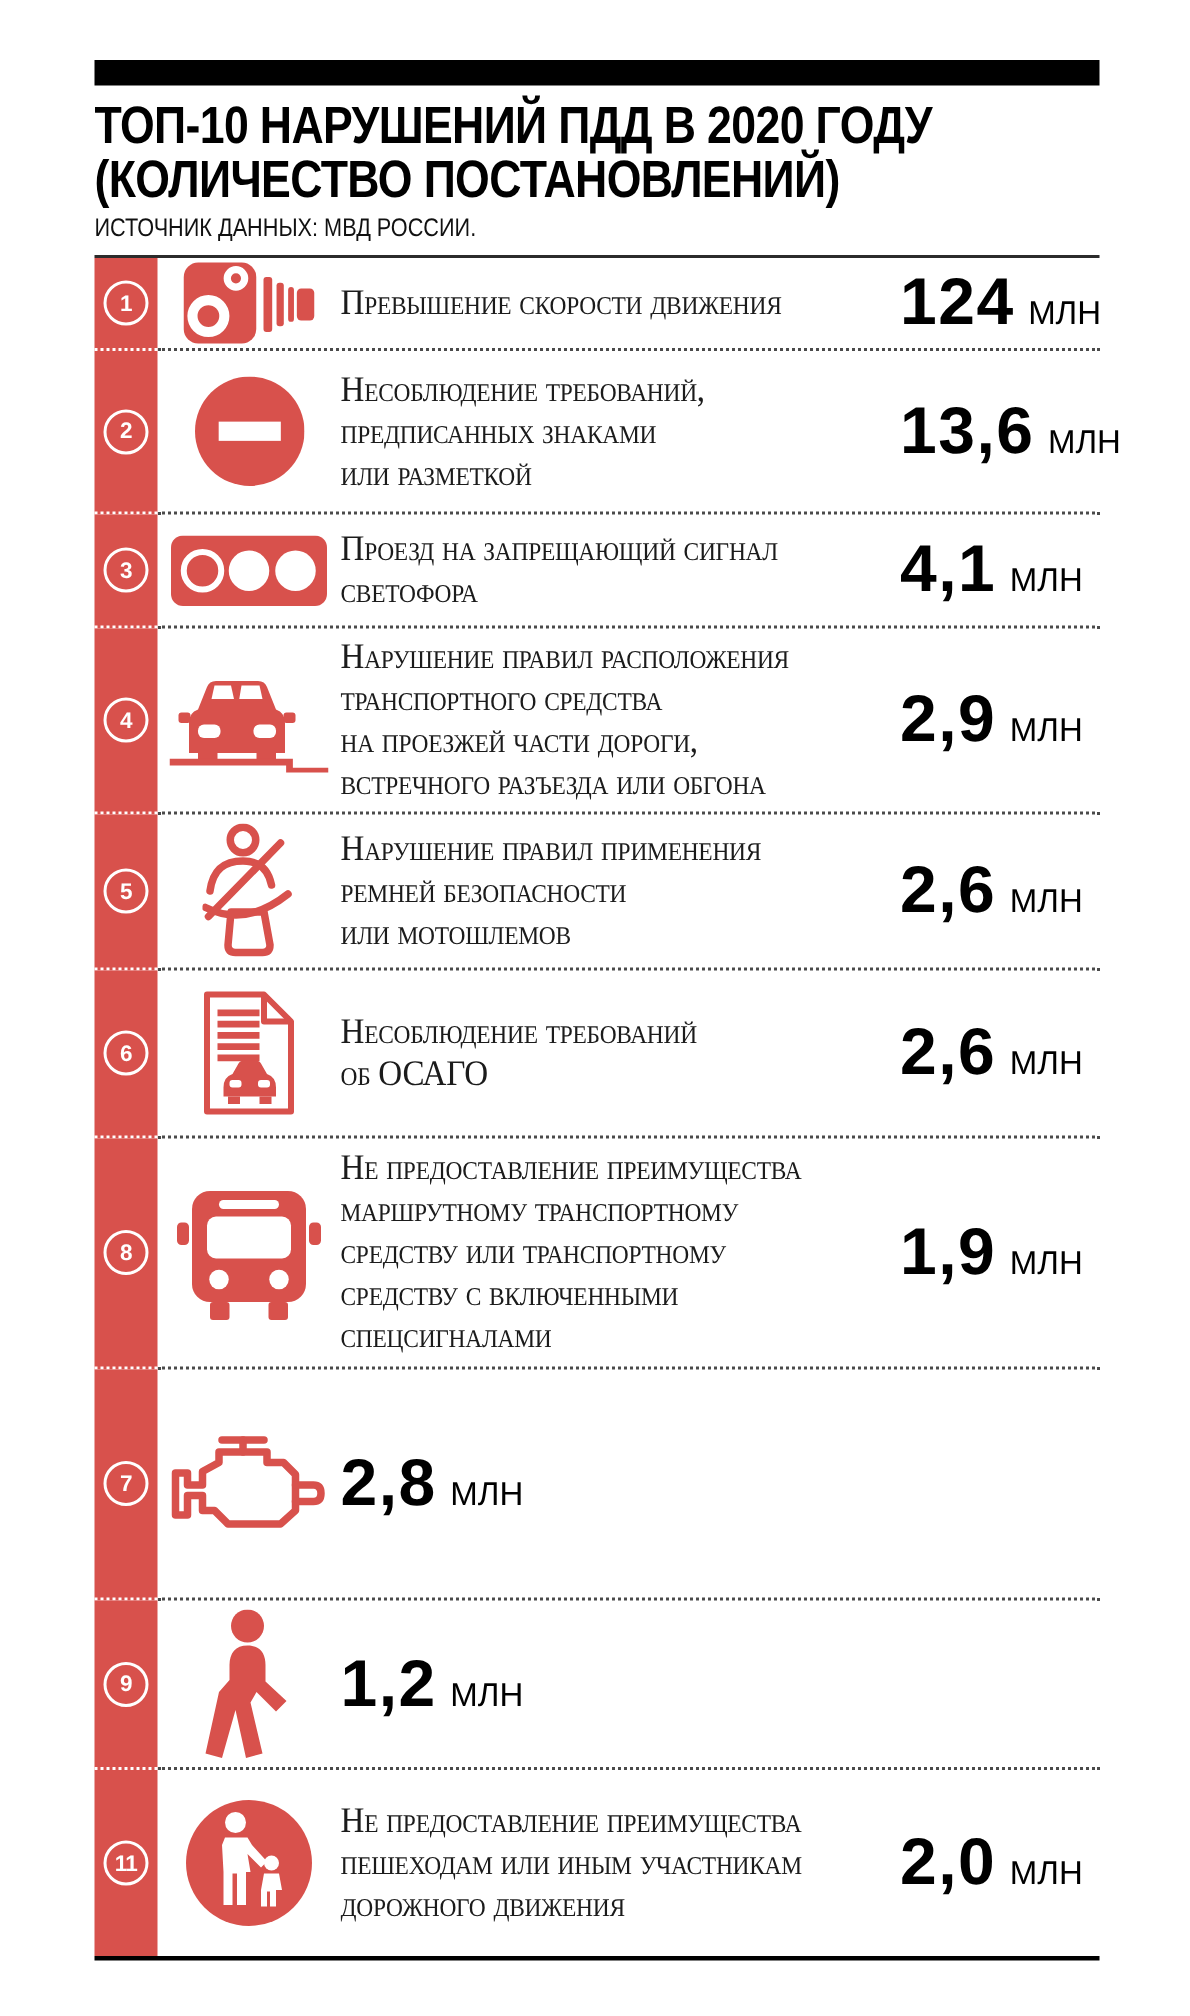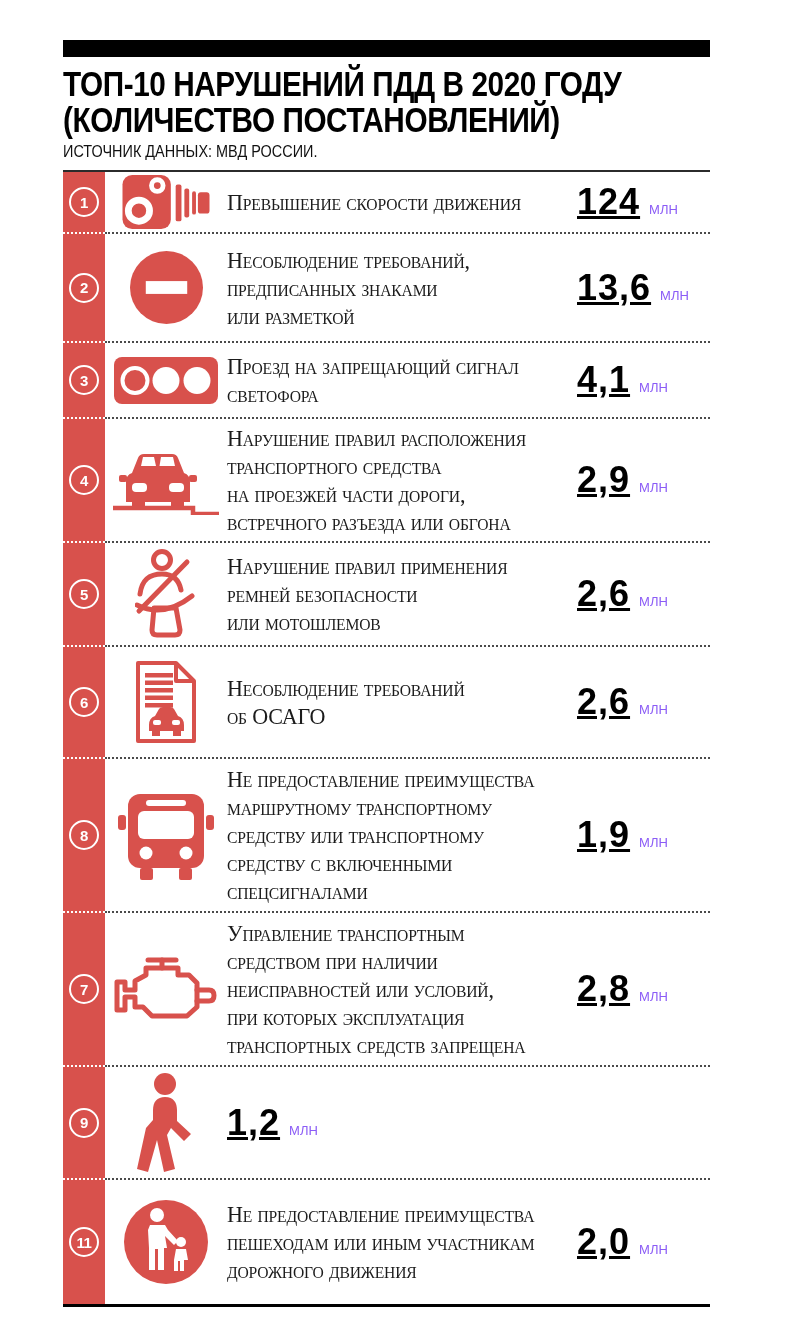--- a/index.html
+++ b/index.html
@@ -1,21 +1,21 @@
 <!DOCTYPE html>
 <html style="--red: #D8514C;"><head>
 <meta charset="utf-8">
 <style>
   html,body{margin:0;padding:0;background:#fff;}
   body{
     width:793px;height:1344px;overflow:hidden;position:relative;
     font-family:"Liberation Sans","DejaVu Sans",sans-serif;
     -webkit-font-smoothing:antialiased;
   }
-  .page{padding:40px 83px 0 63px;}
+  .page{padding:40px 60px 0 63px;}
   .top-bar{height:17px;background:#000;}
   .title-line{
     font-size:35px;line-height:36px;font-weight:bold;color:#000;
     letter-spacing:-0.5px;transform:scaleX(0.85);transform-origin:left center;
     white-space:nowrap;
   }
   .title-block{margin-top:9px;}
   .subtitle{
     margin-top:4px;font-size:17px;line-height:20px;color:#111;
     transform:scaleX(0.85);transform-origin:left center;white-space:nowrap;
@@ -58,24 +58,24 @@
     font-size:24px;line-height:28px;color:#1b1b1b;
     font-variant:small-caps;letter-spacing:-0.2px;
     transform:scaleX(0.92);transform-origin:left center;
     white-space:pre-line;
   }
   .value-col{
     width:133px;flex:0 0 133px;display:flex;align-items:center;
   }
   .value-wrap{display:flex;align-items:baseline;}
   .value{
-    font-size:36px;font-weight:bold;color:#000;letter-spacing:1px;text-decoration:underline;
+    font-size:44px;font-weight:bold;color:#000;letter-spacing:1px;
   }
   .unit{
-    margin-left:9px;font-size:13px;color:#8b5cf6;text-transform:uppercase;
+    margin-left:9px;font-size:22px;color:#000000;text-transform:uppercase;
     letter-spacing:0;
   }
   .bottom-line{height:3px;background:#000;}
   svg{display:block;}
 </style>
 </head>
 <body>
 
 <div class="page">
   <div class="top-bar"></div>
@@ -310,27 +310,20 @@
     </div>
     <div class="row-main">
       <div class="icon-col">
             <svg width="108" height="74" viewBox="0 0 108 74" fill="none" stroke="currentColor" stroke-width="5" stroke-linejoin="round" stroke-linecap="round">
               <path d="M36,8 H64"></path>
               <path d="M50,8 V16"></path>
               <path d="M34,16 L66,16 L66,23 L77,23 L85,31 L85,55 L75,64 L40,64 L31,55 L23,55 L23,45 L13,45 L13,58 L5,58 L5,30 L13,30 L13,38 L23,38 L23,29 L34,23 Z"></path>
               <path d="M85,38 L97,38 Q102,38 102,43.5 Q102,49 97,49 L85,49"></path>
             </svg>
           </div>
-      <div class="text-col">
-        <div class="label">Управление транспортным
-средством при наличии
-неисправностей или условий,
-при которых эксплуатация
-транспортных средств запрещена</div>
-      </div>
       <div class="value-col">
         <div class="value-wrap">
           <span class="value">2,8</span>
           <span class="unit">млн</span>
         </div>
       </div>
     </div>
   </div>
       <div class="row">
     <div class="num-col">

